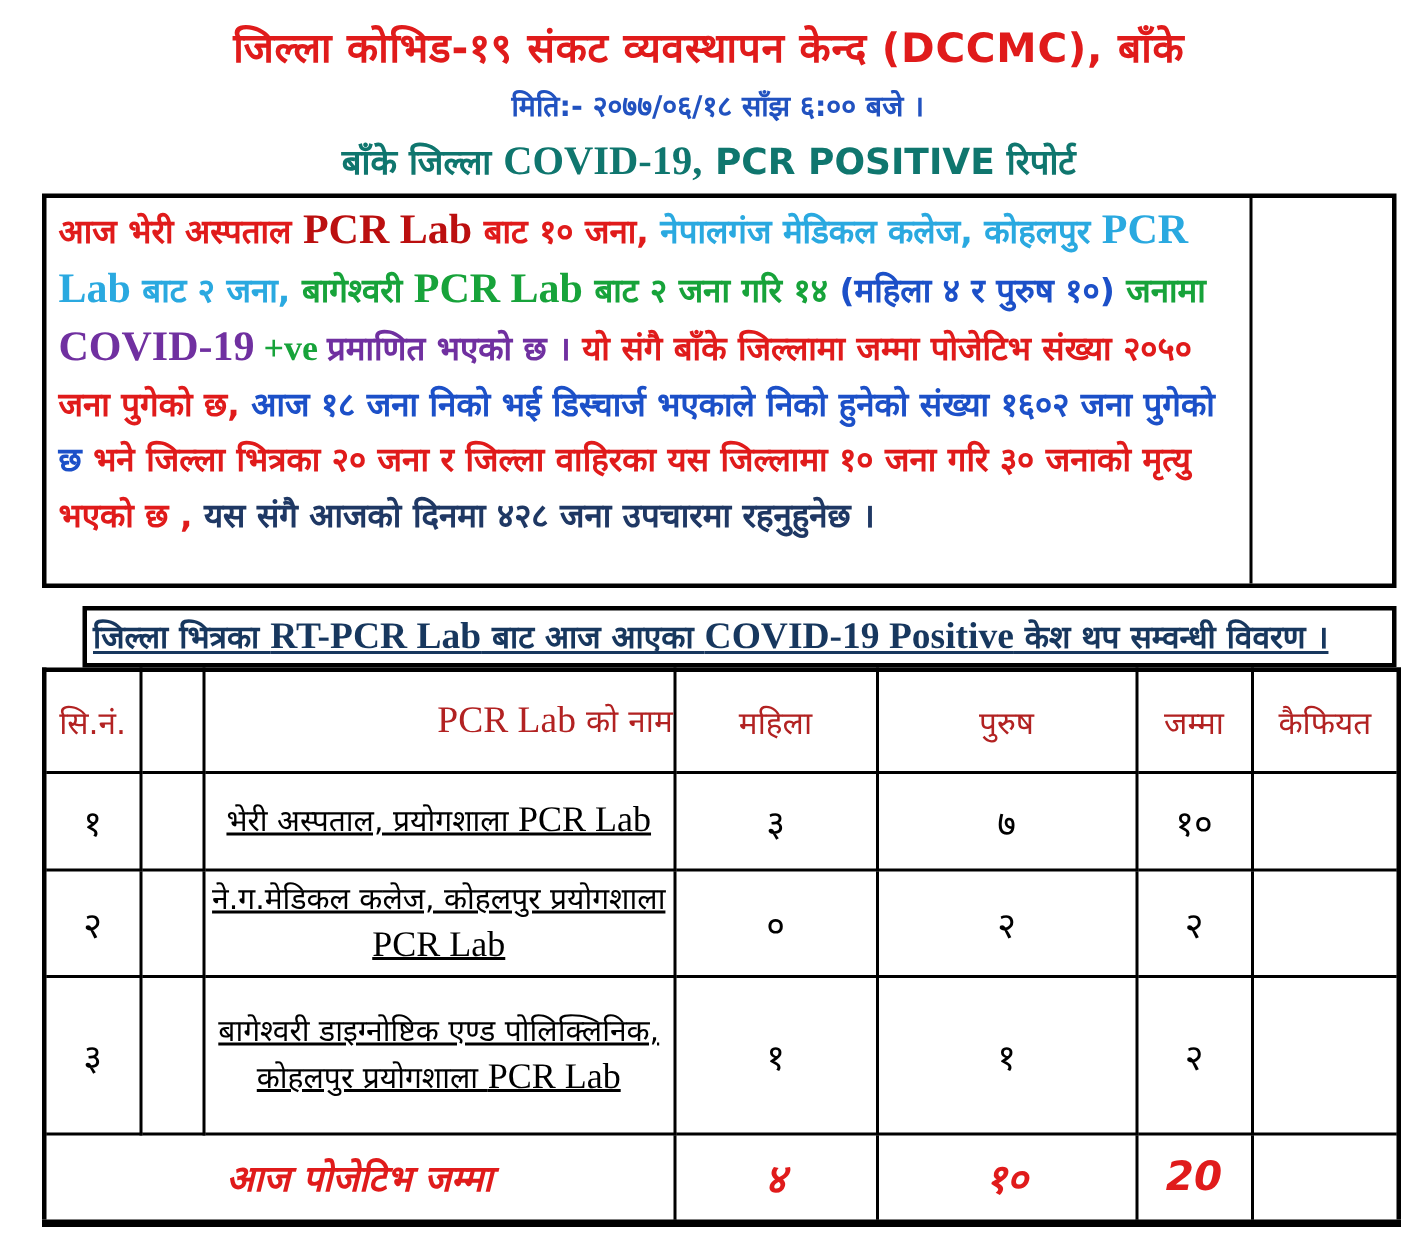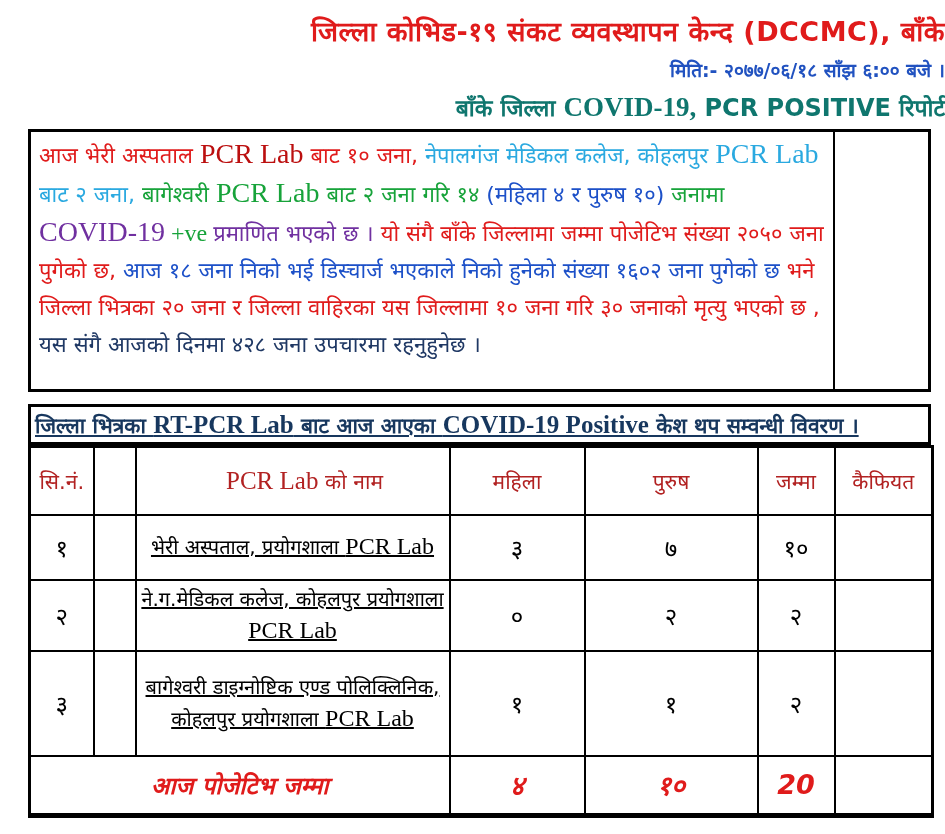--- a/index.html
+++ b/index.html
@@ -1,53 +1,53 @@
 <!DOCTYPE html>
 <html><head>
 <meta charset="utf-8">
 <style>
   html,body { margin:0; padding:0; background:#ffffff; }
   .page {
     position:relative; width:945px; height:834px; background:#fff;
     font-family:"DejaVu Sans","Liberation Sans",sans-serif; overflow:hidden;
   }
-  .doc-header { text-align:right; padding-top:12px; }
+  .doc-header { text-align:center; padding-top:12px; }
   .title1 { font-size:27px; font-weight:bold; color:#e01b1b; letter-spacing:0.5px; }
   .title2 { font-size:19px; font-weight:bold; color:#2152c0; margin-top:8px;padding-left:12px; }
   .title3 { font-size:23px; font-weight:bold; color:#0f766e; margin-top:8px; }
   .title3 .serif { font-family:"Liberation Serif","DejaVu Serif",serif; font-size:27px; }
   .title3 .sans-caps { font-size:24px; }
 
   .content { margin-left:28px; width:903px; }
 
   .summary-box {
     margin-top:6px; border:3px solid #000; height:263px;
     display:flex; box-sizing:border-box; background:#fff;
   }
   .summary-main { flex:1; padding:3px 8px 0 8px; }
   .summary-side { width:93px; border-left:2px solid #000; }
-  .summary-paragraph { font-size:22px; font-weight:normal; line-height:37px; text-align:left; }
+  .summary-paragraph { font-size:22px; font-weight:bold; line-height:37px; text-align:left; }
   .summary-paragraph .latin { font-family:"Liberation Serif","DejaVu Serif",serif; font-size:28px; }
   .summary-paragraph .latin-small { font-family:"Liberation Serif","DejaVu Serif",serif; font-size:24px; }
 
   .section-box {
     margin-top:12px; border:3px solid #000; height:41px; box-sizing:border-box;
-    display:flex; align-items:center; padding:0 4px; background:#fff;
+    display:flex; align-items:center; padding:0 4px; background:#fff;margin-left:27px;
   }
   .section-title { color:#17375e; font-weight:bold; font-size:21px; text-decoration:underline; }
   .section-title .serif { font-family:"Liberation Serif","DejaVu Serif",serif; font-size:25px; }
 
   table.report-table {
     border-collapse:collapse; width:903px; table-layout:fixed;
     border:3px solid #000; border-bottom:5px solid #000;
   }
   .report-table th, .report-table td { border:2px solid #000; box-sizing:border-box; padding:0; }
   .report-table thead tr { height:68px; }
   .report-table th { color:#b22222; font-size:21px; font-weight:normal; }
-  .report-table th.th-name { text-align:center; padding-left:24px; }
+  .report-table th.th-name { text-align:right; padding-left:24px; }
   .report-table th .serif { font-family:"Liberation Serif","DejaVu Serif",serif; font-size:25px; }
   .report-table tbody td { color:#000; font-weight:normal; }
   .td-sn { text-align:center; font-size:24px; }
   .td-num { text-align:center; font-size:24px; }
   .td-name { text-align:center; padding:4px 8px; font-size:20px; line-height:31px;text-decoration:underline; }
   .td-name .serif { font-family:"Liberation Serif","DejaVu Serif",serif; font-size:24px; }
   .row-1 { height:65px; } .row-2 { height:71px; } .row-3 { height:105px; }
   .report-table tfoot tr { height:60px;font-style:italic; }
   .total-label { text-align:center; color:#e01b1b; font-weight:bold; font-size:24px; }
   .total-num  { text-align:center; color:#e01b1b; font-weight:bold; font-size:27px; }

